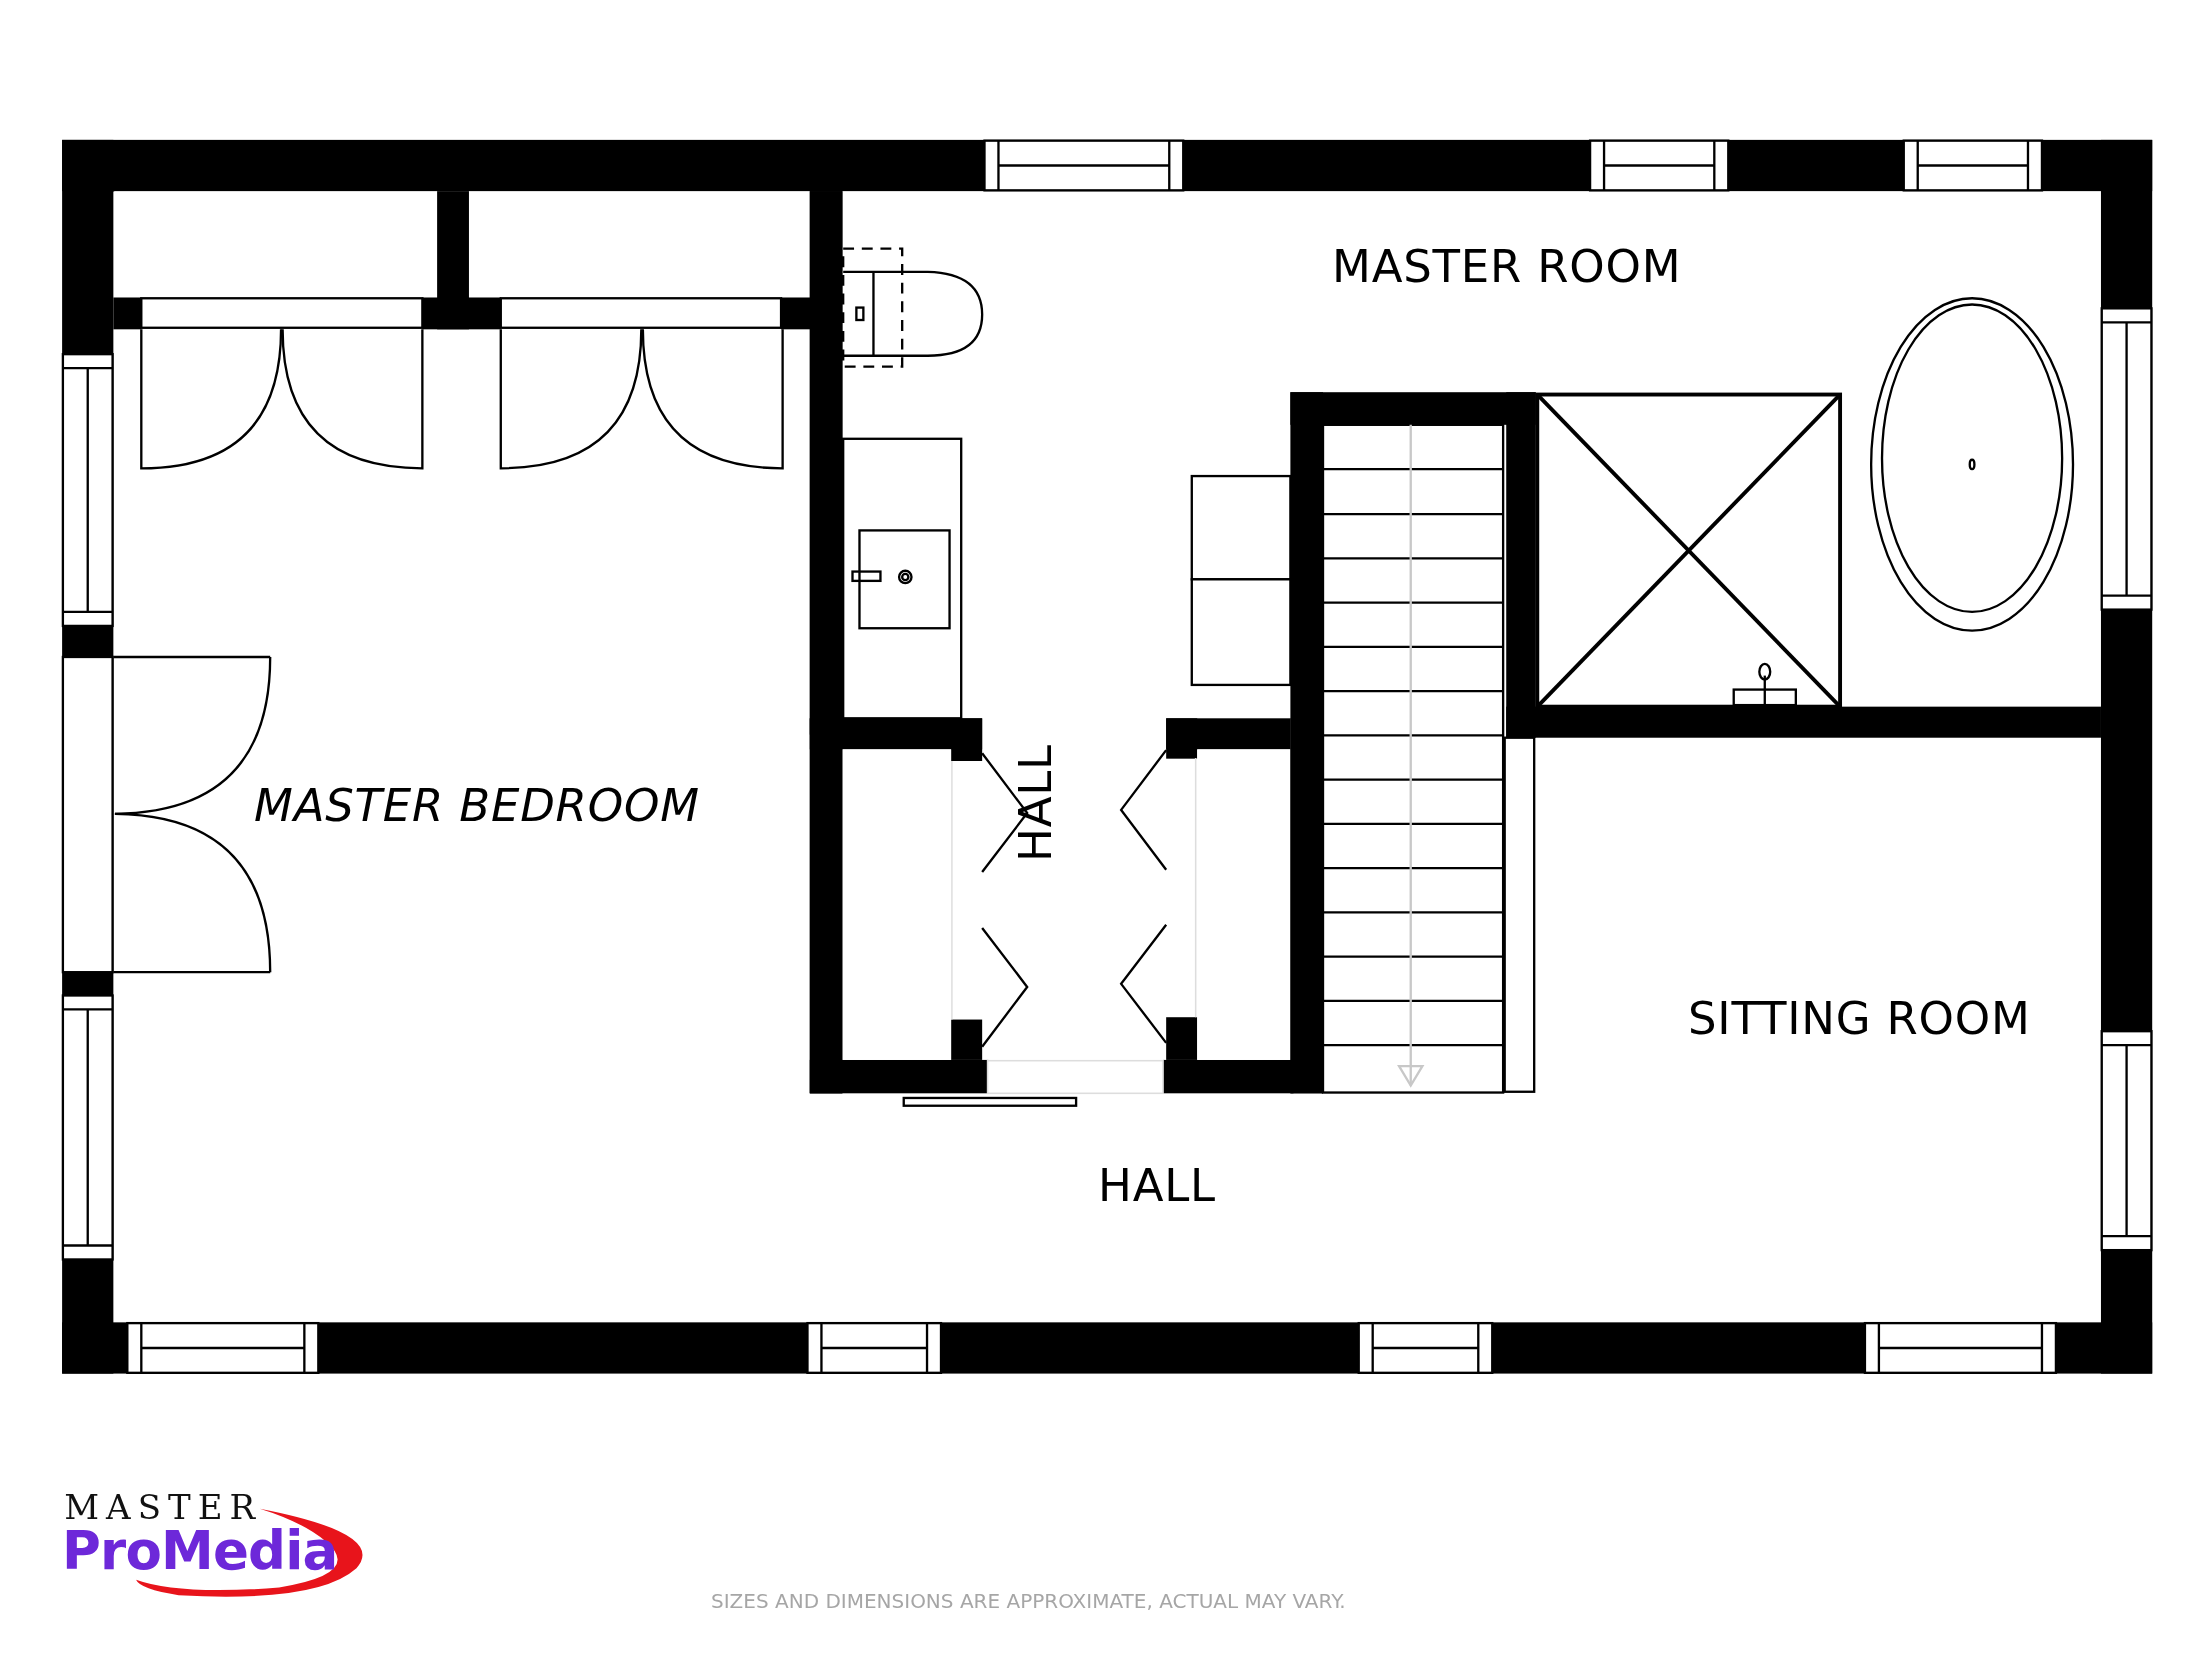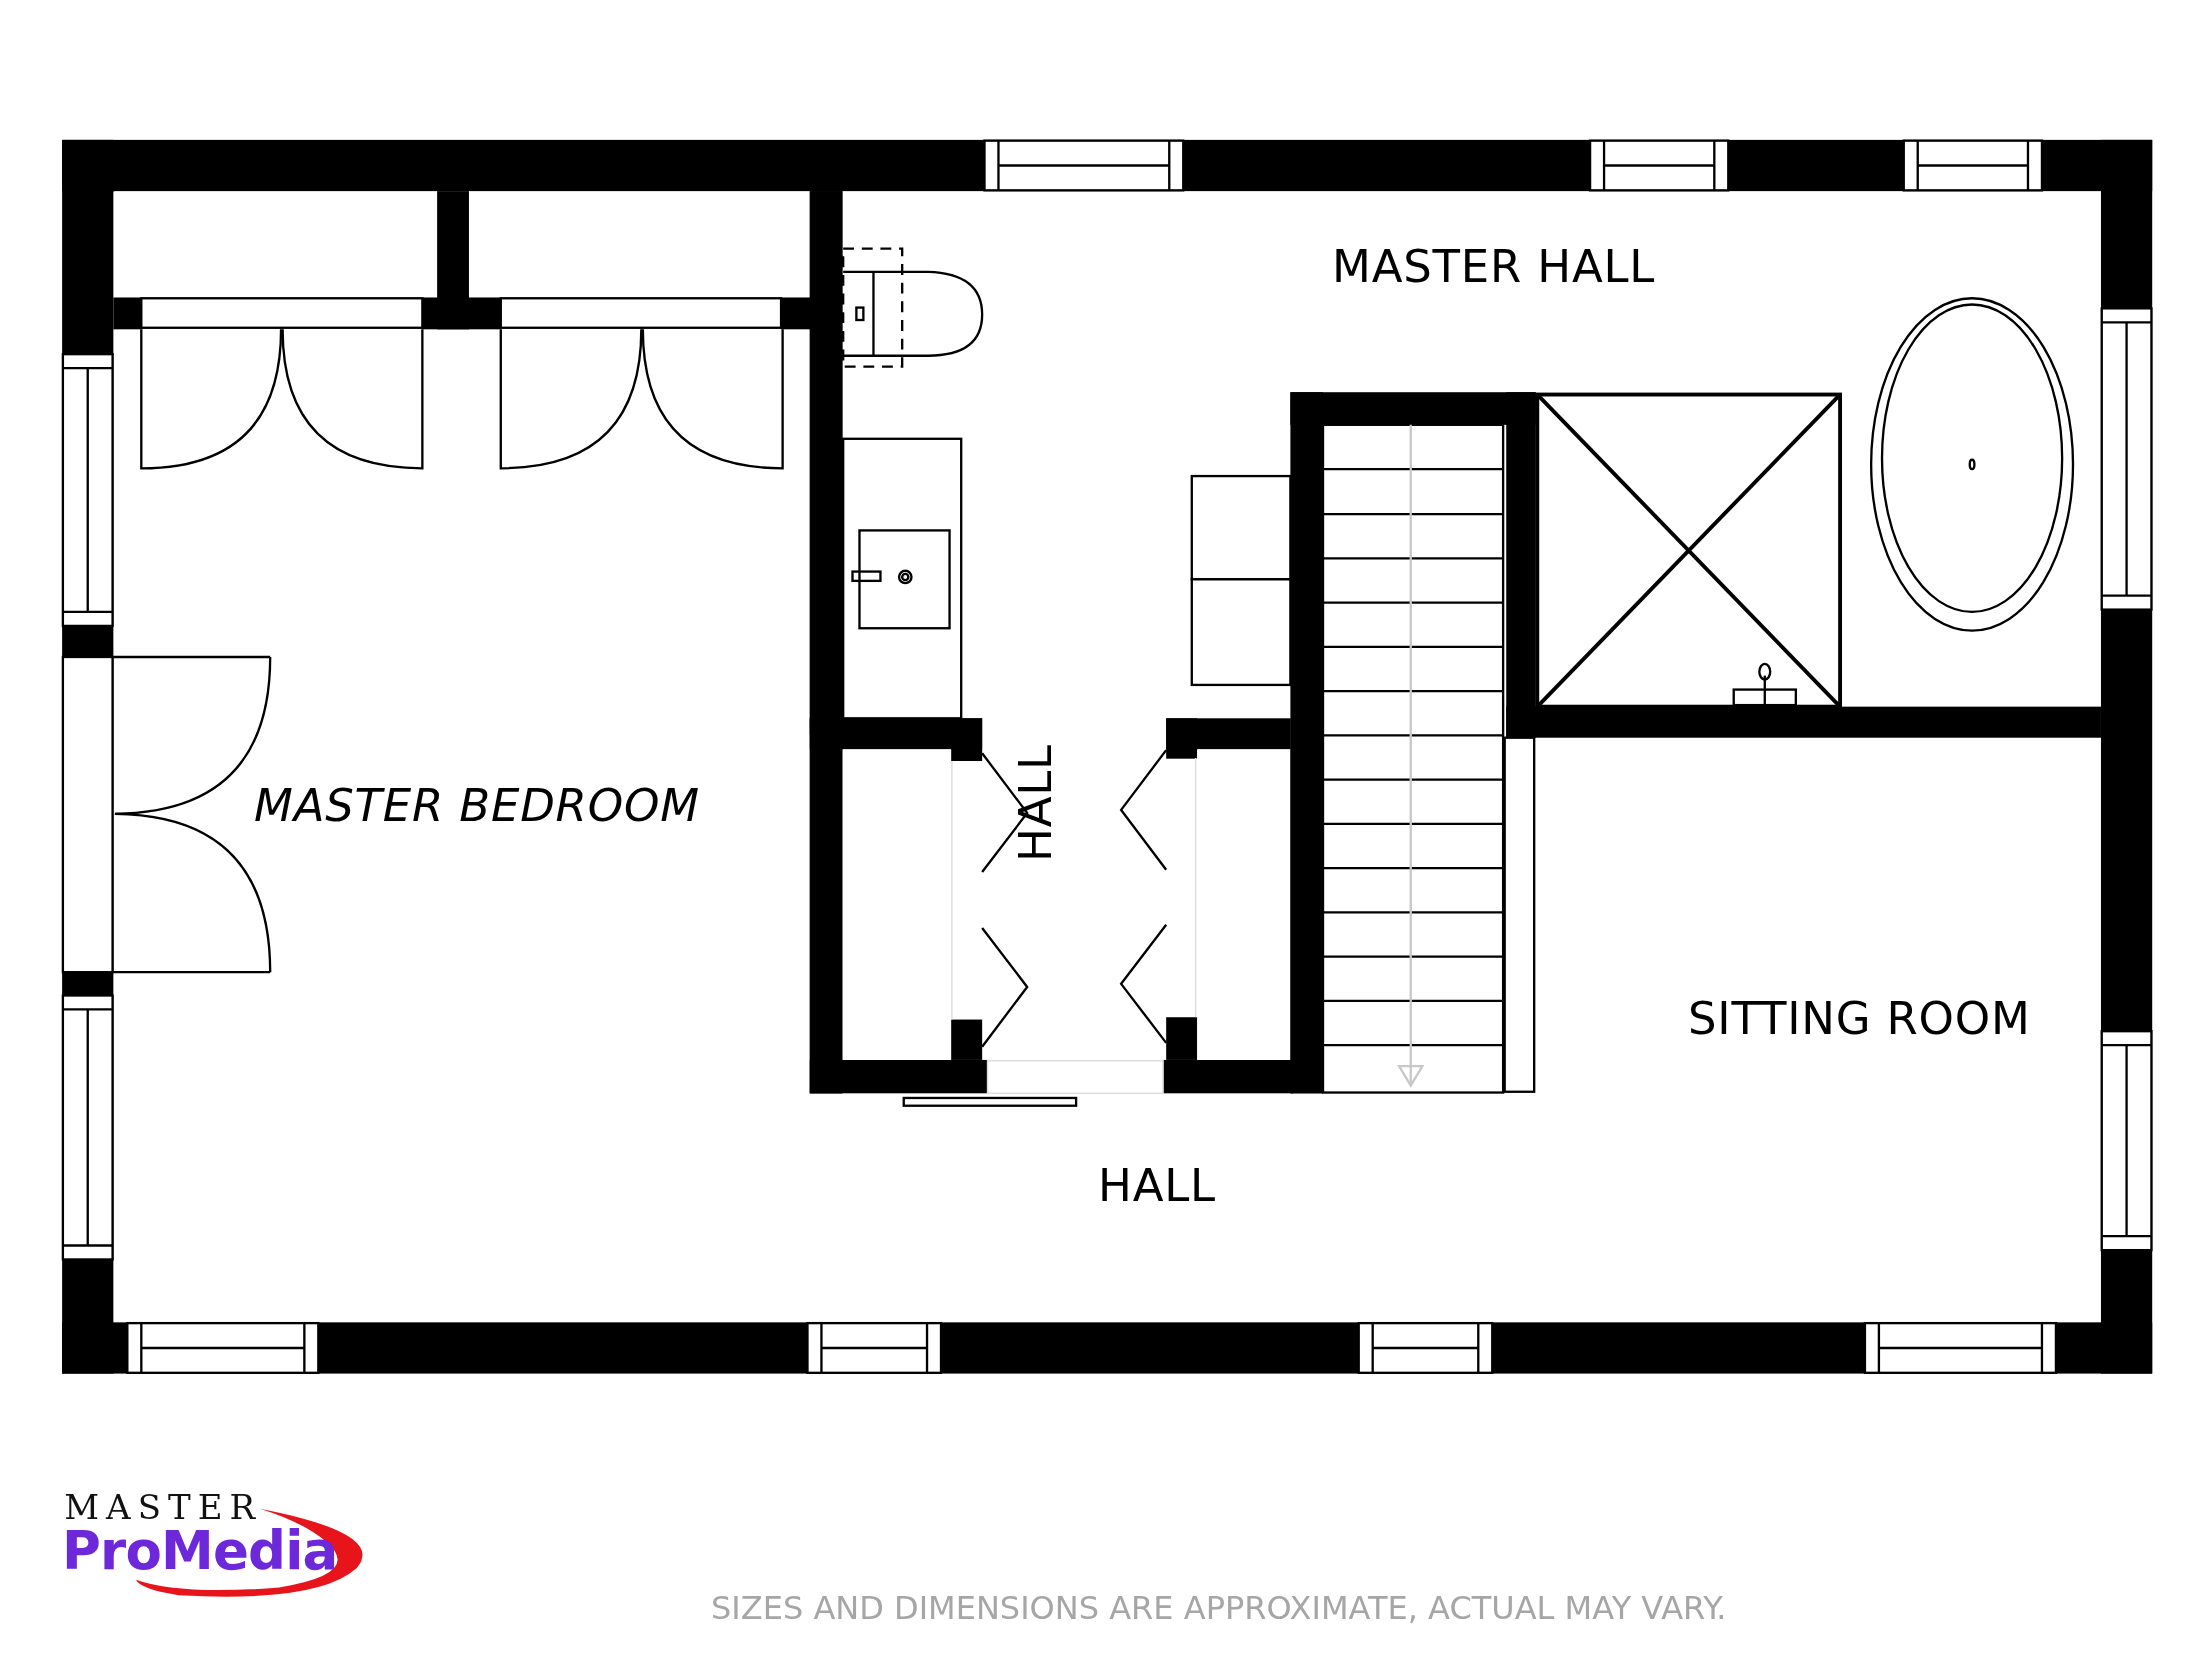--- a/index.html
+++ b/index.html
@@ -1,19 +1,19 @@
 <!DOCTYPE html>
 <html style="font-size:12.4px"><head>
 <meta charset="utf-8">
 <style>
   html, body { margin:0; padding:0; background:#ffffff; }
   body { width:2205px; height:1654px; position:relative; overflow:hidden; font-family:"DejaVu Sans", sans-serif; }
   #plan { position:absolute; left:0; top:0; }
   .room-label { position:absolute; color:#000; font-family:"DejaVu Sans", sans-serif; font-size:45px; letter-spacing:0.8px; white-space:nowrap; }
-  .disclaimer { position:absolute; left:711px; top:1589px; font-size:32px; color:#a6a6a6; font-family:"DejaVu Sans", sans-serif; white-space:nowrap; }
+  .disclaimer { position:absolute; left:711px; top:1589px; font-size:20px; color:#a6a6a6; font-family:"DejaVu Sans", sans-serif; white-space:nowrap; }
   .logo { position:absolute; left:62px; top:1487px; width:326px; height:116px; }
   .logo-top { position:absolute; left:2.3px; top:0; font-family:"DejaVu Serif", serif; font-size:34px; letter-spacing:7px; color:#111; }
   .logo-bottom { position:absolute; left:0; top:33px; font-family:"DejaVu Sans", sans-serif; font-weight:bold; font-size:53px; color:#6d28d9; letter-spacing:-0.8px; }
 </style>
 </head>
 <body>
 
 <svg id="plan" width="2205" height="1654" viewBox="0 0 2840 2130" xmlns="http://www.w3.org/2000/svg">
 
   <g fill="#000">
@@ -202,21 +202,21 @@
     <rect x="1662" y="925" width="42" height="483"></rect>
   </g>
 
   <g fill="#fff" stroke="#000" stroke-width="3">
     <rect x="1272" y="1366" width="226" height="42" stroke="#ddd" stroke-width="2"></rect>
     <rect x="1164" y="1414" width="222" height="10"></rect>
   </g>
 </svg>
 
 <div class="room-label" style="left:254px;top:779px;font-style:italic;">MASTER BEDROOM</div>
-<div class="room-label" style="left:1332px;top:240px;">MASTER HALL</div>
+<div class="room-label" style="left:1332px;top:240px;">MASTER ROOM</div>
 <div class="room-label" style="left:1009px;top:862px;transform:rotate(-90deg);transform-origin:left top;">HALL</div>
 <div class="room-label" style="left:1098px;top:1159px;">HALL</div>
 <div class="room-label" style="left:1688px;top:992px;">SITTING ROOM</div>
 
 <div class="logo">
   <svg width="326" height="116" style="position:absolute;left:0;top:0;" viewBox="0 0 420 150">
     <path d="M255 28 Q420 60 380 105 Q330 150 150 140 Q100 132 95 120 Q150 140 280 130 Q390 112 340 70 Q310 45 255 28 Z" fill="#e8141b"></path>
   </svg>
   <div class="logo-top">MASTER</div>
   <div class="logo-bottom">ProMedia</div>

